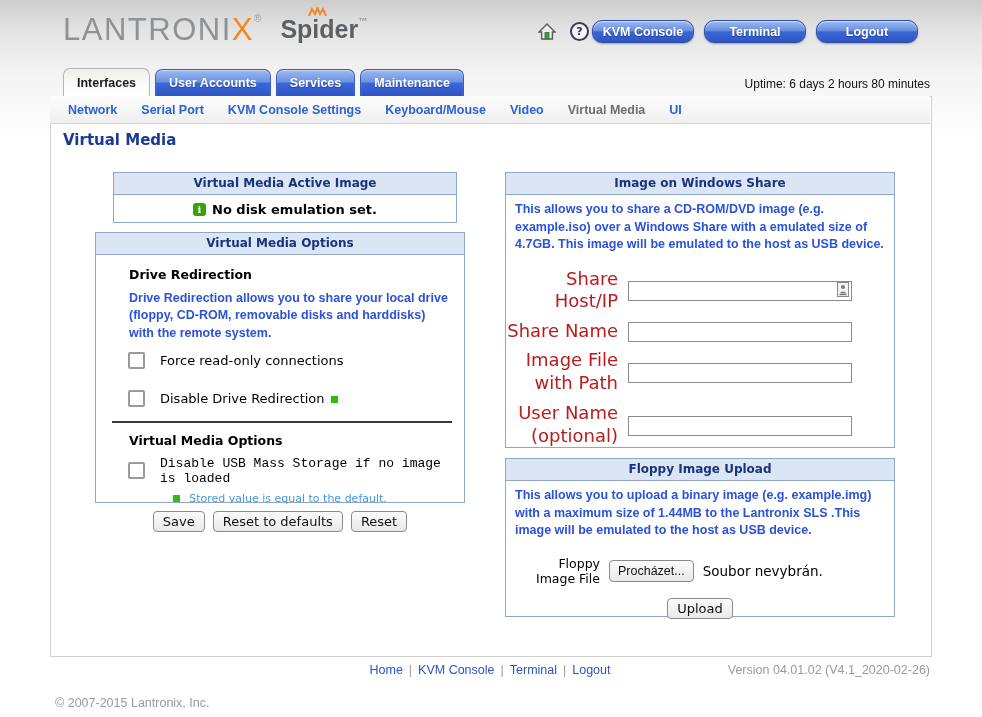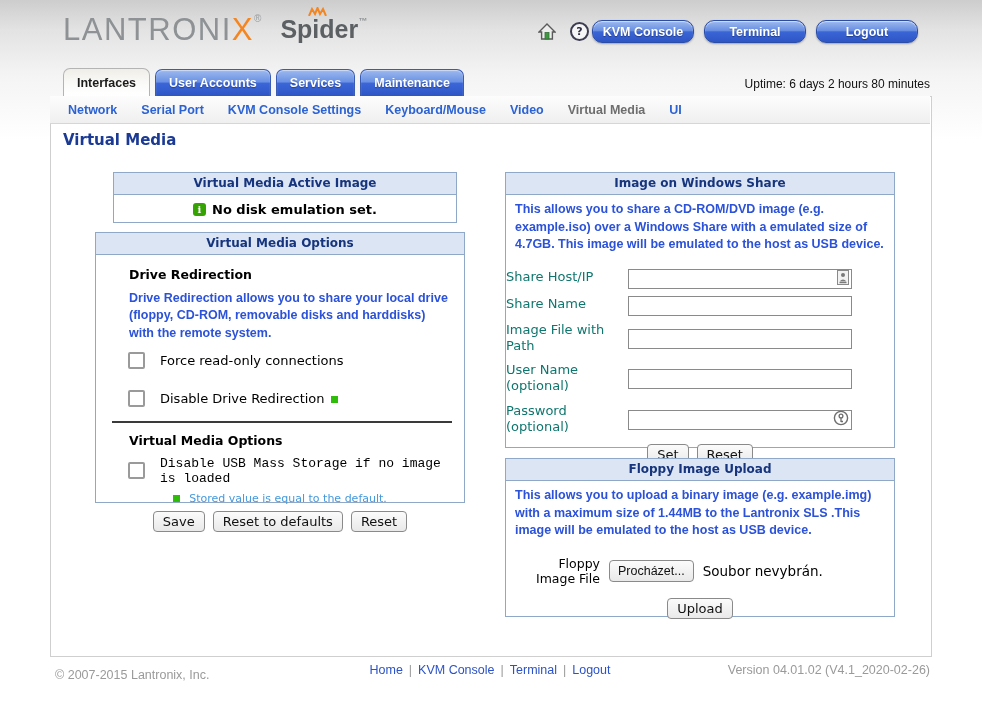--- a/index.html
+++ b/index.html
@@ -71,35 +71,35 @@
   .legend-row{display:flex;align-items:center;justify-content:center;gap:9px;margin:4px 0 6px 0;}
   .legend-text{color:#4499dd;font-size:11px;}
   .btn-row{display:flex;justify-content:center;gap:8px;margin:4px 0 10px 0;}
   .gray-btn{
     background:linear-gradient(180deg,#fbfbfb,#e9e9e9);border:1px solid #8a8a8a;border-radius:4px;
     font-size:13px;color:#111;padding:2px 9px;cursor:pointer;font-family:"DejaVu Sans",sans-serif;
   }
   
   .form-area{margin-top:14px;}
   .form-row{display:flex;align-items:center;margin:0 0 7px 0;}
-  .form-label{width:112px;text-align:left;font-size:13px;color:#0f766e;padding-right:10px;line-height:1.25;flex:0 0 auto;}
+  .form-label{width:112px;text-align:right;font-size:18px;color:#b91c1c;padding-right:10px;line-height:1.25;flex:0 0 auto;}
   .input-wrap{position:relative;width:224px;height:20px;}
   .input-wrap input{
     width:224px;height:20px;box-sizing:border-box;border:1px solid #8a8a8a;background:#fff;
     font-size:12px;padding:0 4px;outline:none;
   }
   .input-icon-right{position:absolute;right:3px;top:2px;cursor:pointer;display:inline-flex;}
   
   .file-row{display:flex;align-items:center;margin:16px 0 0 22px;gap:9px;}
   .file-label{width:72px;text-align:right;font-size:12.5px;color:#000;line-height:1.25;}
   .browse-btn{background:linear-gradient(180deg,#fbfbfb,#e9e9e9);border:1px solid #8a8a8a;border-radius:4px;font-size:12.5px;color:#111;padding:3px 8px;cursor:pointer;}
   .no-file{font-size:13.5px;color:#000;}
   .upload-row{display:flex;justify-content:center;margin-top:11px;}
   
-  .footer-copy{position:absolute;left:55px;top:668px;font-size:12.5px;color:#9a9a9a;font-family:"Liberation Sans",sans-serif;}
+  .footer-copy{position:absolute;left:55px;top:696px;font-size:12.5px;color:#9a9a9a;font-family:"Liberation Sans",sans-serif;}
   .footer-links{position:absolute;left:50px;top:663px;width:880px;text-align:center;font-size:12.5px;font-family:"Liberation Sans",sans-serif;}
   .footer-links a{color:#2b52c8;text-decoration:none;cursor:pointer;}
   .footer-sep{color:#9a9a9a;margin:0 6px;}
   .footer-version{position:absolute;right:52px;top:663px;font-size:12.5px;color:#9a9a9a;font-family:"Liberation Sans",sans-serif;}
 </style>
 </head>
 <body>
 
 <div class="logo">
   <span class="brand"><span>LANTRONI</span><span class="x">X</span><sup>®</sup></span>

